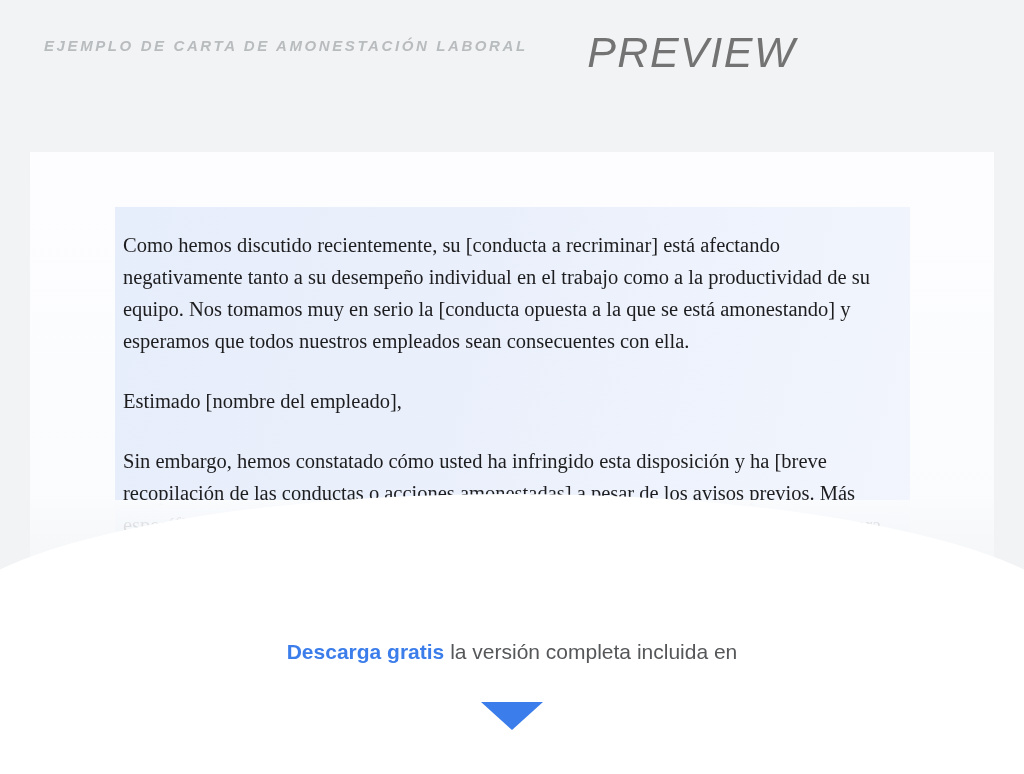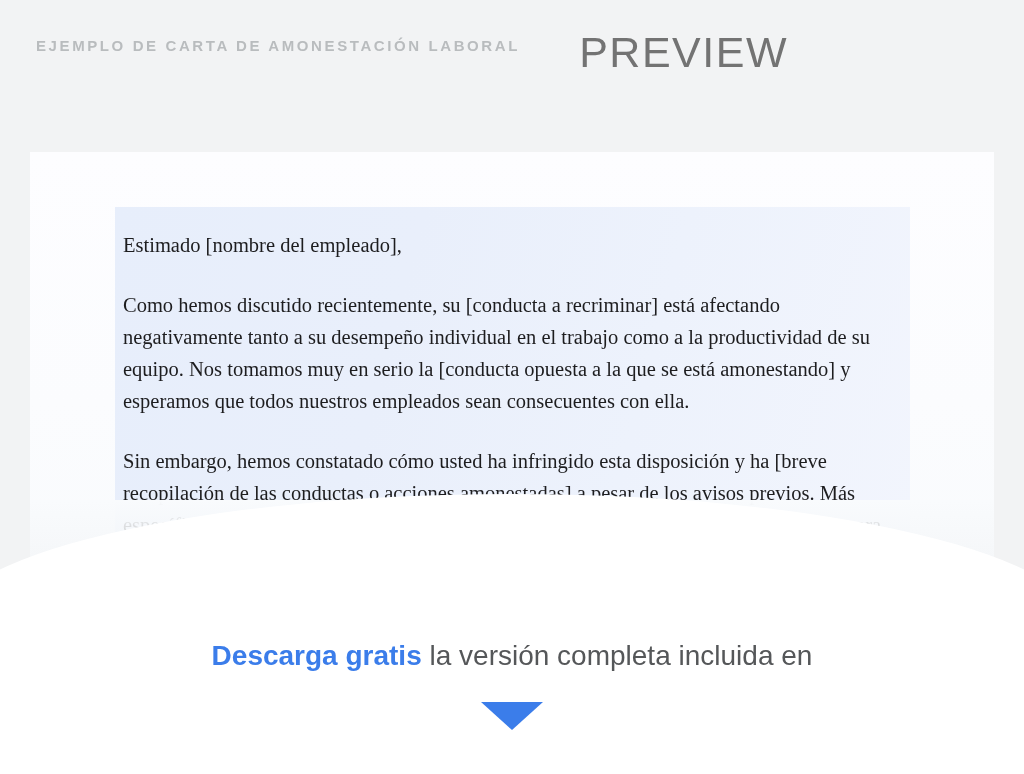--- a/index.html
+++ b/index.html
@@ -12,23 +12,24 @@
     overflow: hidden;
     background: #f2f3f4;
     font-family: "Liberation Sans", sans-serif;
     position: relative;
   }
 
   
   .header {
     position: absolute;
     top: 0;
-    left: 4px;
+    left: 12px;
     width: 812px;
     height: 120px;
+    font-style: italic;
   }
   .header-title {
     position: absolute;
     left: 32px;
     top: 37px;
     font-size: 15px;
     letter-spacing: 2.6px;
     color: #b9bcbe;
     font-weight: 700;
     text-transform: uppercase;
@@ -100,21 +101,21 @@
     background: #ffffff;
     border-radius: 50% / 22%;
   }
 
   .cta {
     position: absolute;
     left: 0;
     top: 640px;
     width: 1024px;
     text-align: center;
-    font-size: 28px;
+    font-size: 21px;
     color: #4b4b4b;
     font-weight: 400;
     white-space: nowrap;
   }
   .cta .cta-strong {
     color: #3b7dea;
     font-weight: 700;
   }
   .cta .cta-rest {
     color: #555759;
@@ -136,22 +137,22 @@
 
 <div class="header">
   <div class="header-title">EJEMPLO DE CARTA DE AMONESTACIÓN LABORAL</div>
   <div class="preview-badge">PREVIEW</div>
 </div>
 
 <div class="sheet"></div>
 
 <div class="letter">
   <div class="letter-inner">
+    <p>Como hemos discutido recientemente, su [conducta a recriminar] está afectando negativamente tanto a su desempeño individual en el trabajo como a la productividad de su equipo. Nos tomamos muy en serio la [conducta opuesta a la que se está amonestando] y esperamos que todos nuestros empleados sean consecuentes con ella.</p>
     <p>Estimado [nombre del empleado],</p>
-    <p>Como hemos discutido recientemente, su [conducta a recriminar] está afectando negativamente tanto a su desempeño individual en el trabajo como a la productividad de su equipo. Nos tomamos muy en serio la [conducta opuesta a la que se está amonestando] y esperamos que todos nuestros empleados sean consecuentes con ella.</p>
     <p>Sin embargo, hemos constatado cómo usted ha infringido esta disposición y ha [breve recopilación de las conductas o acciones amonestadas] a pesar de los avisos previos. Más específicamente, ha [breve mención a alguna conducta o acción especialmente negativa para la empresa].</p>
   </div>
 </div>
 
 <div class="sheet-fade"></div>
 
 <div class="bottom-curve"></div>
 
 <div class="cta">
   <span class="cta-strong">Descarga gratis</span><span class="cta-rest"> la versión completa incluida en</span>

